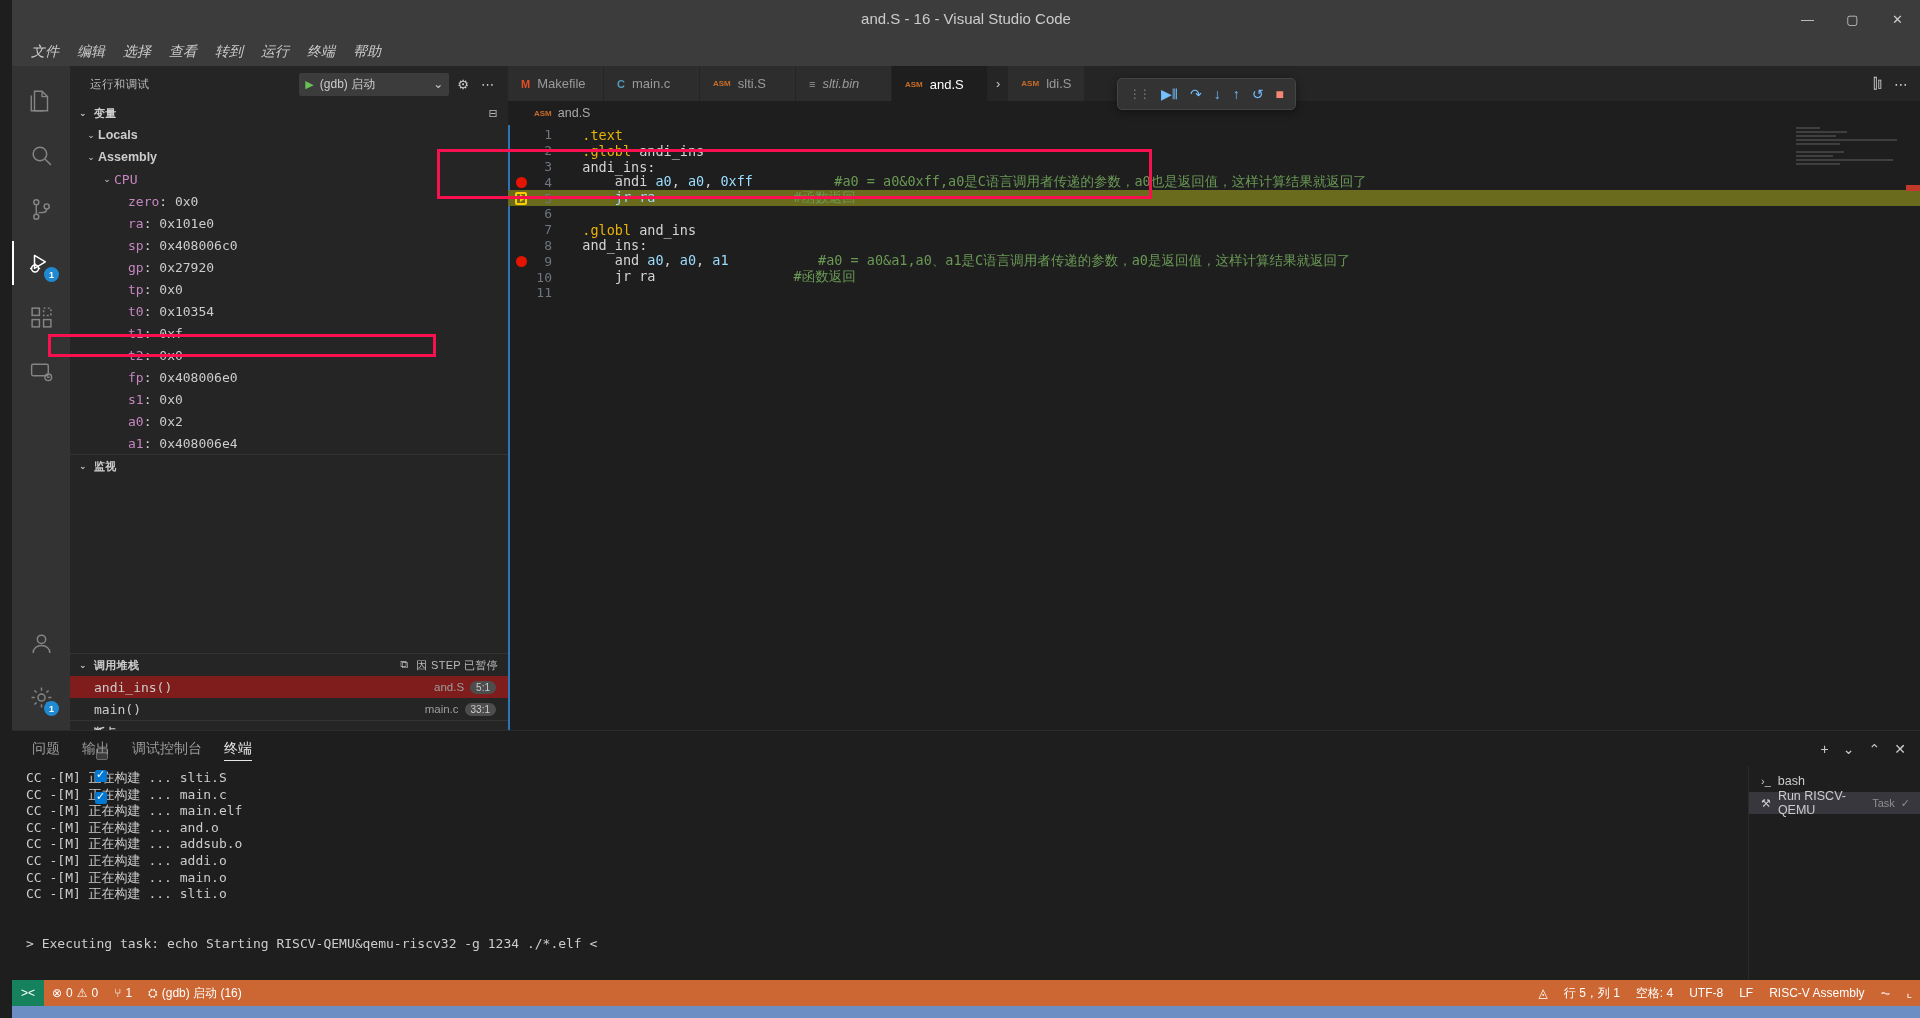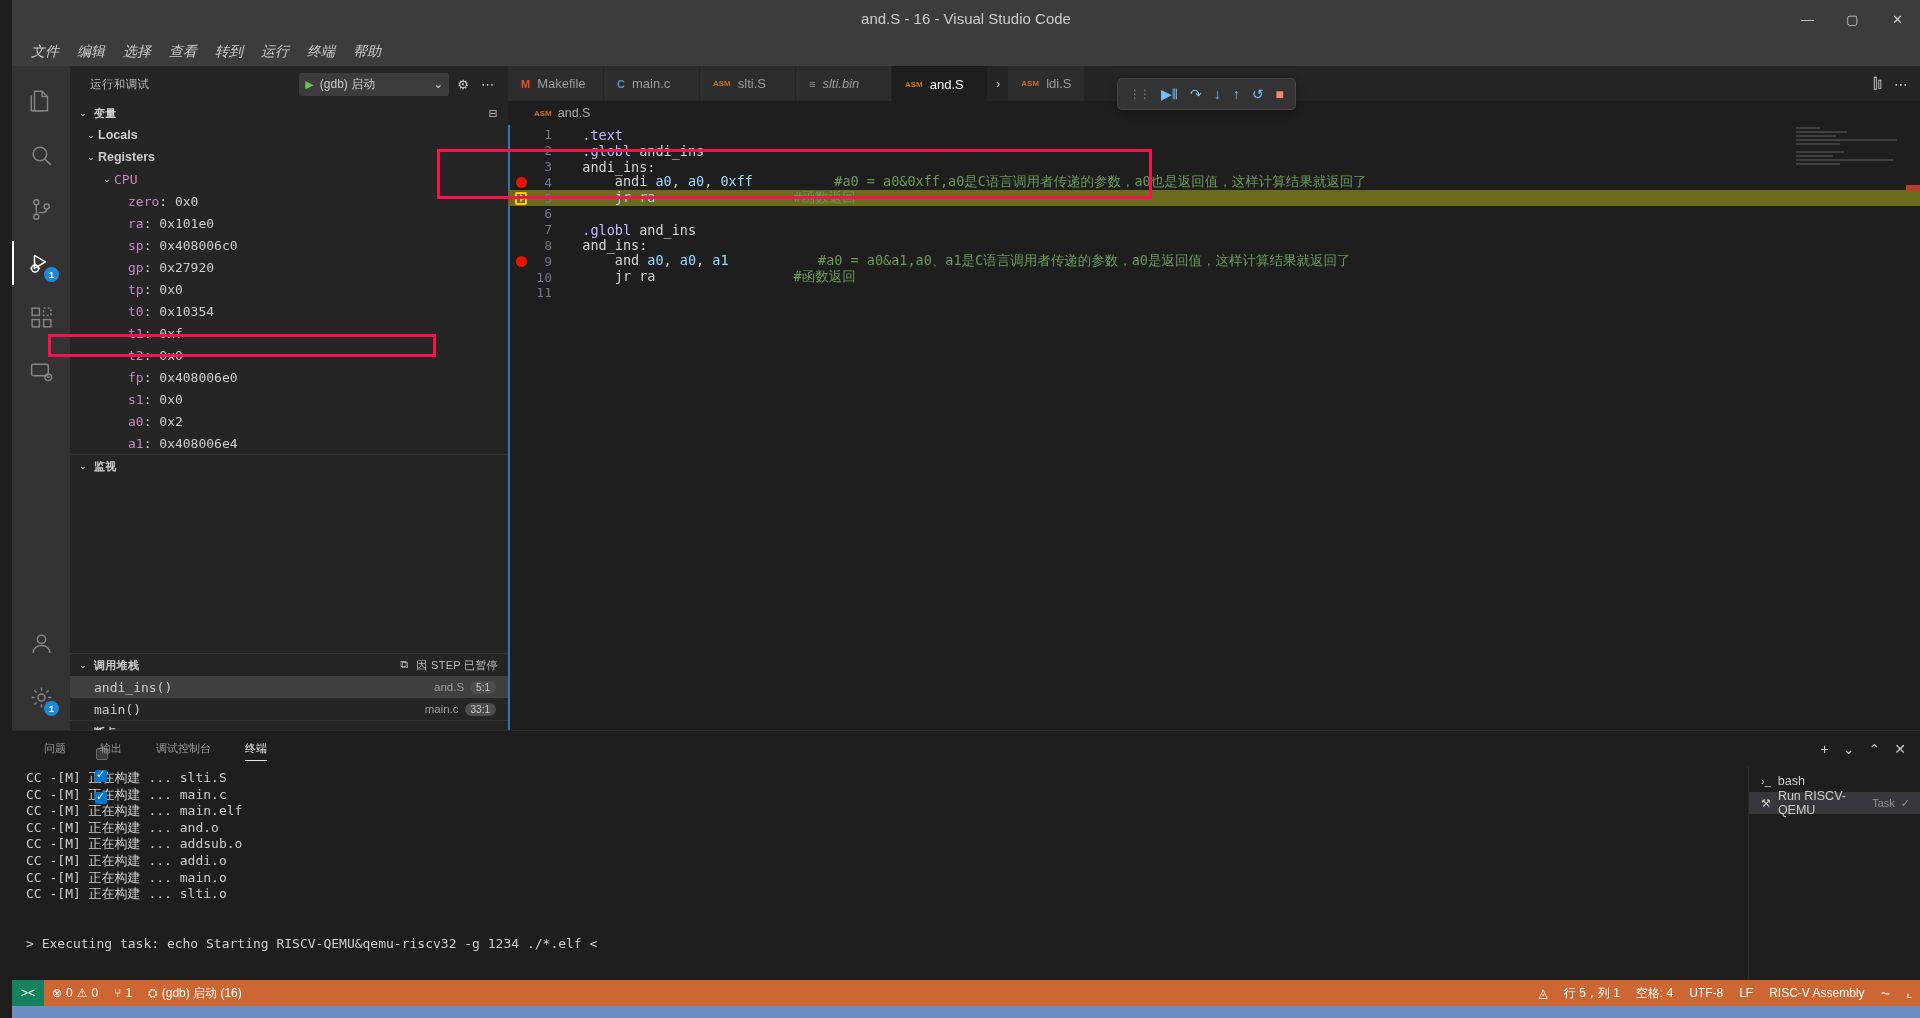--- a/index.html
+++ b/index.html
@@ -81,21 +81,21 @@
   .tree-row .chev { font-size: 9px; font-family: "Liberation Sans", sans-serif; }
   .scope { font-weight: bold; color: #cccccc; font-family: "Liberation Sans", sans-serif; font-size: 12.5px; }
   .reg-name { color: #c586c0; }
   .reg-val { color: #cccccc; }
 
   .watch-sec { border-top: 1px solid #333; }
   .watch-body { height: 176px; }
 
   .callstack-body { }
   .cs-row { height: 22px; display: flex; align-items: center; font-size: 13px; padding-left: 24px; font-family: "DejaVu Sans Mono", monospace; }
-  .cs-row.sel { background: #404040; }
+  .cs-row.sel { background: #7f1d1d; }
   .cs-name { color: #cccccc; }
   .cs-right { margin-left: auto; display: flex; align-items: center; gap: 6px; padding-right: 12px; font-family: "Liberation Sans", sans-serif; font-size: 11.5px; color: #9d9d9d; }
   .cs-badge { background: #4d4d4d; color: #ccc; border-radius: 9px; padding: 1px 6px; font-size: 10px; }
 
   .bp-row { height: 22px; display: flex; align-items: center; font-size: 12.5px; padding-left: 10px; gap: 6px; }
   .bp-dot { width: 9px; height: 9px; border-radius: 50%; background: #e51400; flex: 0 0 9px; }
   .bp-check {
     width: 12px; height: 12px; background: #0078d4; border-radius: 2px; position: relative; flex: 0 0 12px;
   }
   .bp-check::after {
@@ -148,21 +148,21 @@
   .ln {
     height: 15.8px; display: flex; align-items: center; position: relative; white-space: pre;
   }
   .lnum {
     position: absolute; left: 0; width: 58px; text-align: right; padding-right: 14px;
     color: #6e7681; font-family: "DejaVu Sans Mono", monospace; font-size: 13px;
   }
   .ltext { padding-left: 58px; white-space: pre; }
   .ln.exec { background: #6b6b1e; }
   .ln.exec .ltext, .ln.exec { }
-  .kw-dir { color: #c4b5fd; }
+  .kw-dir { color: #eab308; }
   .kw-reg { color: #9cdcfe; }
   .kw-cmt { color: #6a9955; }
   .plain { color: #d4d4d4; }
 
   .bp-marker { position: absolute; left: 8px; width: 11px; height: 11px; border-radius: 50%; background: #e51400; }
   .cur-marker {
     position: absolute; left: 7px; width: 12px; height: 13px;
     border: 2px solid #ffcc00; border-radius: 2px;
   }
   .cur-marker::after {
@@ -179,21 +179,21 @@
   .edge-blue { position: absolute; left: 0; top: 0; bottom: 0; width: 2px; background: #2a77b8; }
 
   
   .minimap { position: absolute; right: 14px; top: 0; width: 110px; height: 100%; opacity: .55; }
   .mm-line { height: 2px; background: #5a5a5a; margin: 2px 0; }
   .scroll-deco { position: absolute; right: 0; top: 60px; width: 14px; height: 6px; background: #c0392b; }
 
   
   .panel { height: 250px; flex: 0 0 250px; background: #1e1e1e; display: flex; flex-direction: column; border-top: 1px solid #2b2b2b; }
   .panel-head { height: 35px; display: flex; align-items: center; padding-left: 20px; gap: 22px; flex: 0 0 35px; }
-  .ph-tab { font-size: 11px; color: #9a9a9a; position: relative; height: 35px; display: flex; align-items: center; margin-left: 12px; }
+  .ph-tab { font-size: 14px; color: #9a9a9a; position: relative; height: 35px; display: flex; align-items: center; }
   .ph-tab.active { color: #e7e7e7; }
   .ph-tab.active::after { content: ""; position: absolute; left: 0; right: 0; bottom: 5px; height: 1px; background: #e7e7e7; }
   .ph-right { margin-left: auto; display: flex; align-items: center; gap: 14px; padding-right: 14px; color: #cccccc; font-size: 14px; }
   .panel-body { flex: 1 1 auto; display: flex; min-height: 0; }
   .term-out {
     flex: 1 1 auto; padding: 4px 0 0 14px; font-family: "DejaVu Sans Mono", monospace;
     font-size: 13px; color: #cccccc; overflow: hidden; line-height: 16.6px;
   }
   .term-line { white-space: pre; }
   .term-line.bold { font-weight: bold; color: #e5e5e5; }
@@ -330,21 +330,21 @@
             <span>⊟</span>
           </span>
         </div>
         <div class="var-body">
           <div class="tree-row" style="padding-left:14px">
             <span class="chev">⌄</span>
             <span class="scope">Locals</span>
           </div>
           <div class="tree-row" style="padding-left:14px">
             <span class="chev">⌄</span>
-            <span class="scope">Registers</span>
+            <span class="scope">Assembly</span>
           </div>
           <div class="tree-row" style="padding-left:30px">
             <span class="chev">⌄</span>
             <span class="reg-name">CPU</span>
           </div>
           <div class="tree-row" style="padding-left:58px">
               <span class="reg-name">zero</span>
               <span class="plain">:&nbsp;</span>
               <span class="reg-val">0x0</span>
             </div>

